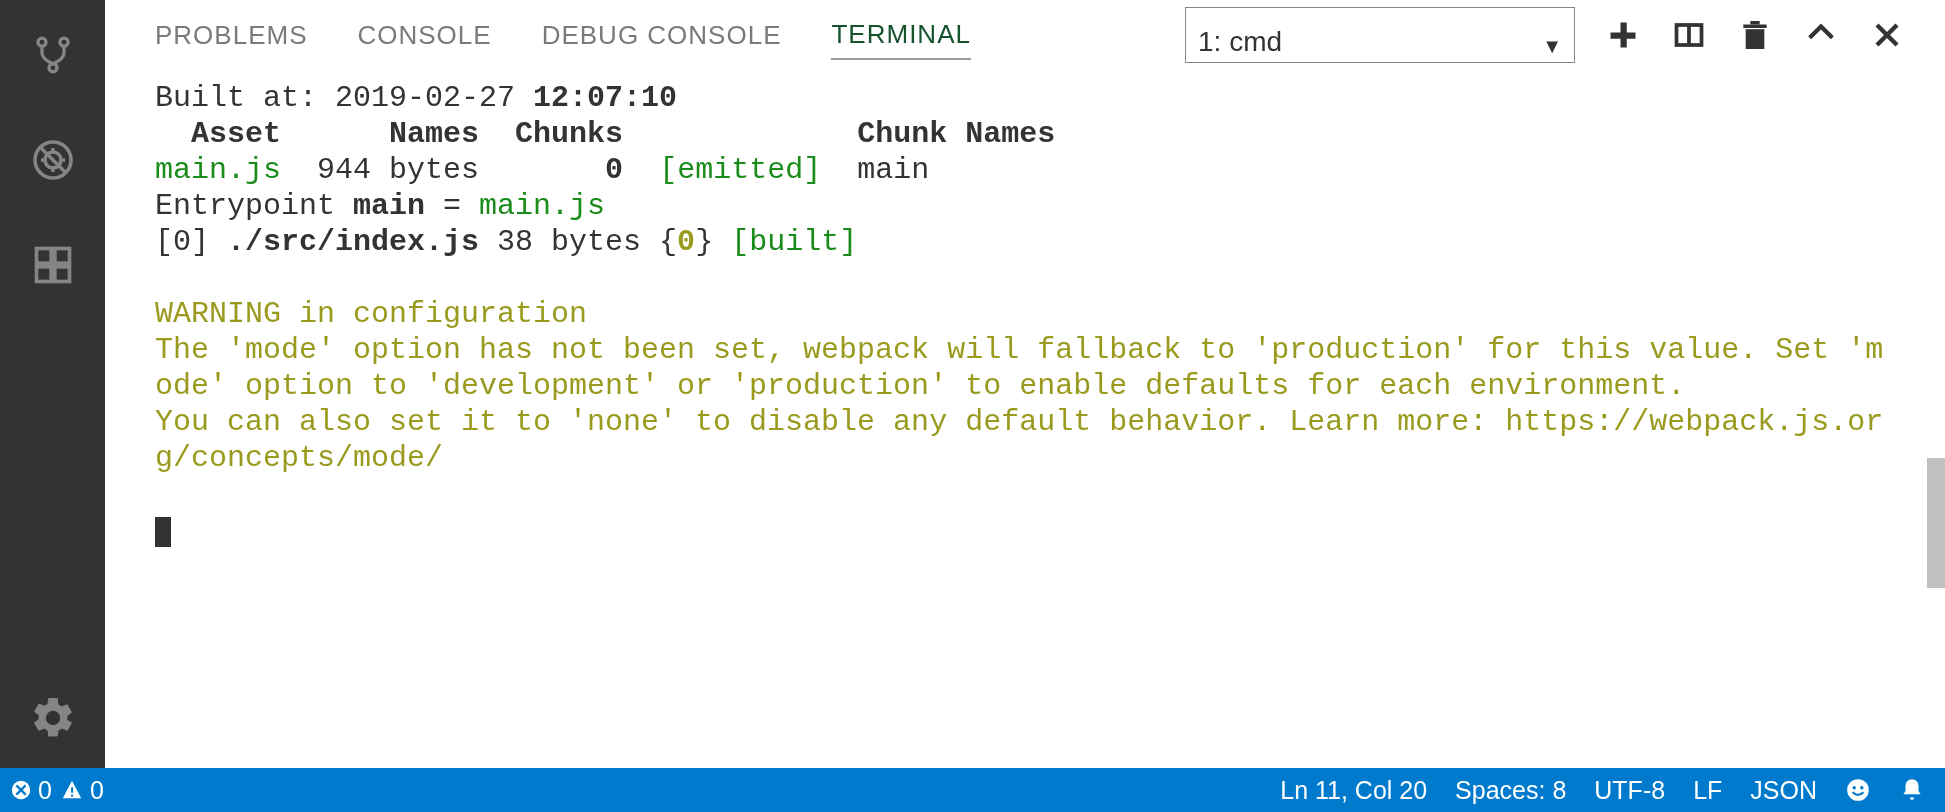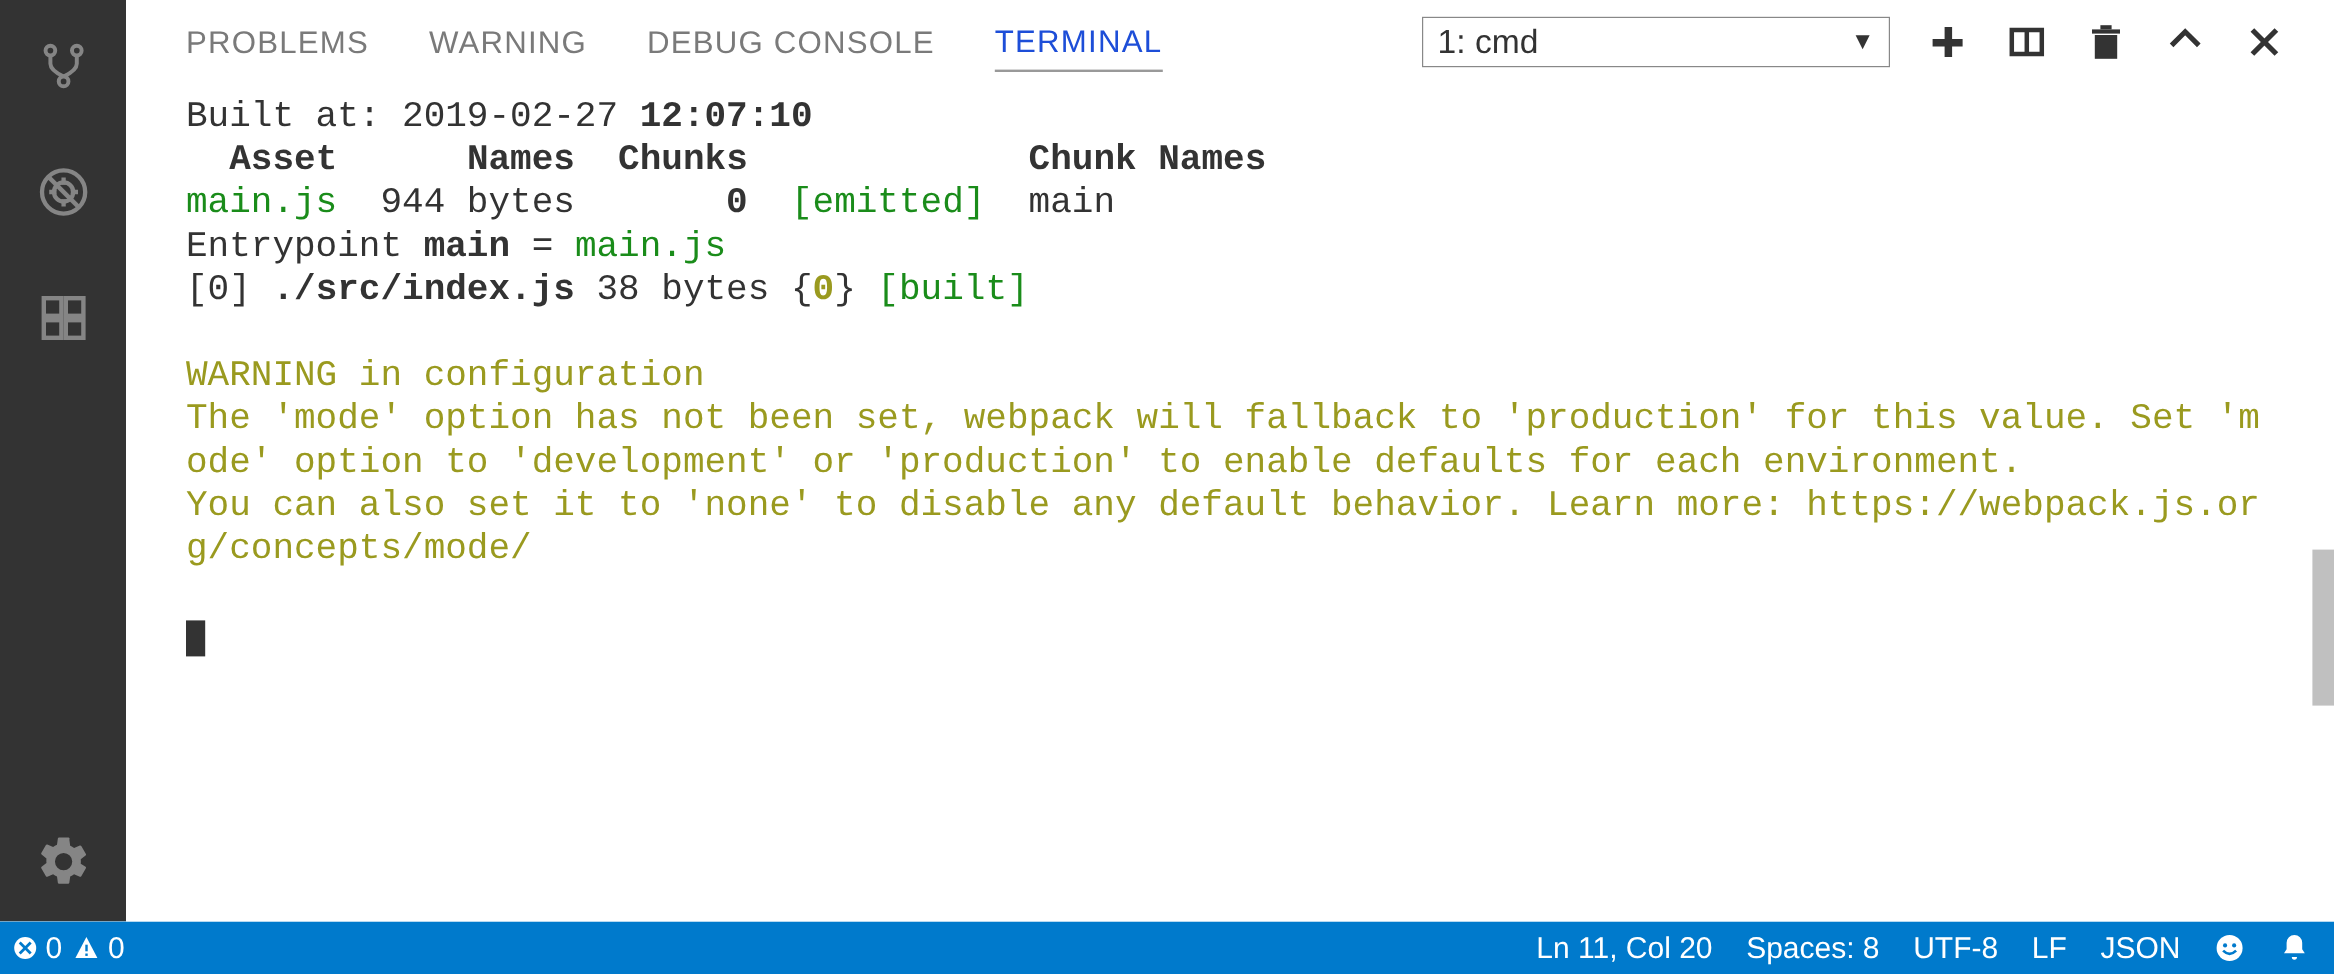--- a/index.html
+++ b/index.html
@@ -54,37 +54,37 @@
   gap: 50px;
 }
 .panel-tab {
   font-size: 26px;
   color: #7a7a7a;
   letter-spacing: 1px;
   cursor: pointer;
   padding: 8px 0;
 }
 .panel-tab.active {
-  color: #1d4ed8;
+  color: #14532d;
   border-bottom: 2px solid #999999;
 }
 .panel-right {
   margin-left: auto;
   display: flex;
   align-items: center;
   gap: 30px;
 }
 .terminal-select {
   border: 1px solid #888888;
   padding: 4px 12px;
   font-size: 28px;
   width: 390px;
-  height: 42px;
-  display: flex;
-  align-items: center;
+  height: 56px;
+  display: flex;
+  align-items: flex-end;
   justify-content: space-between;
   cursor: pointer;
   color: #333333;
   margin-left: 19px;
 }
 .terminal-select .arrow {
   font-size: 20px;
 }
 .panel-icon {
   width: 36px;
@@ -191,21 +191,21 @@
     <div class="activity-item bottom">
       <svg width="48" height="48" viewBox="0 0 24 24" fill="currentColor">
         <path d="M19.14,12.94a7.07,7.07,0,0,0,.05-.94,7.07,7.07,0,0,0-.05-.94l2.03-1.58a.5.5,0,0,0,.12-.64l-1.92-3.32a.5.5,0,0,0-.61-.22l-2.39,1a7.22,7.22,0,0,0-1.62-.94l-.36-2.54A.5.5,0,0,0,13.9,2H10.1a.5.5,0,0,0-.49.42L9.25,4.96a7.22,7.22,0,0,0-1.62.94l-2.39-1a.5.5,0,0,0-.61.22L2.71,8.44a.5.5,0,0,0,.12.64L4.86,10.66a7.07,7.07,0,0,0-.05.94,7.07,7.07,0,0,0,.05.94L2.83,14.12a.5.5,0,0,0-.12.64l1.92,3.32a.5.5,0,0,0,.61.22l2.39-1a7.22,7.22,0,0,0,1.62.94l.36,2.54a.5.5,0,0,0,.49.42h3.8a.5.5,0,0,0,.49-.42l.36-2.54a7.22,7.22,0,0,0,1.62-.94l2.39,1a.5.5,0,0,0,.61-.22l1.92-3.32a.5.5,0,0,0-.12-.64ZM12,15.6A3.6,3.6,0,1,1,15.6,12,3.6,3.6,0,0,1,12,15.6Z"></path>
       </svg>
     </div>
   </div>
 
   <div class="panel-area">
     <div class="panel-tabs">
       <div class="panel-tab">PROBLEMS</div>
-      <div class="panel-tab">WARNING</div>
+      <div class="panel-tab">CONSOLE</div>
       <div class="panel-tab">DEBUG CONSOLE</div>
       <div class="panel-tab active">TERMINAL</div>
       <div class="panel-right">
         <div class="terminal-select">
           <span>1: cmd</span>
           <span class="arrow">▼</span>
         </div>
         <div class="panel-icon">
           <svg width="30" height="30" viewBox="0 0 24 24" fill="currentColor">
               <rect x="10" y="2" width="5" height="20"></rect>

